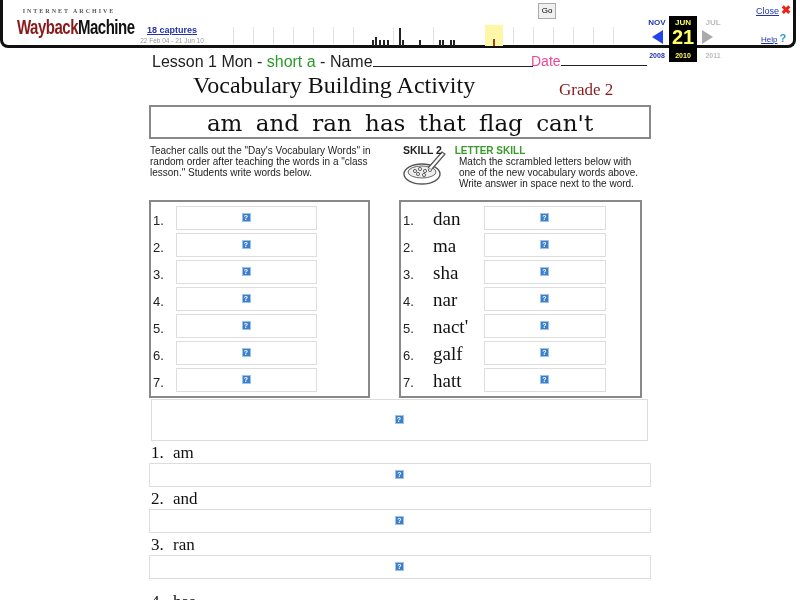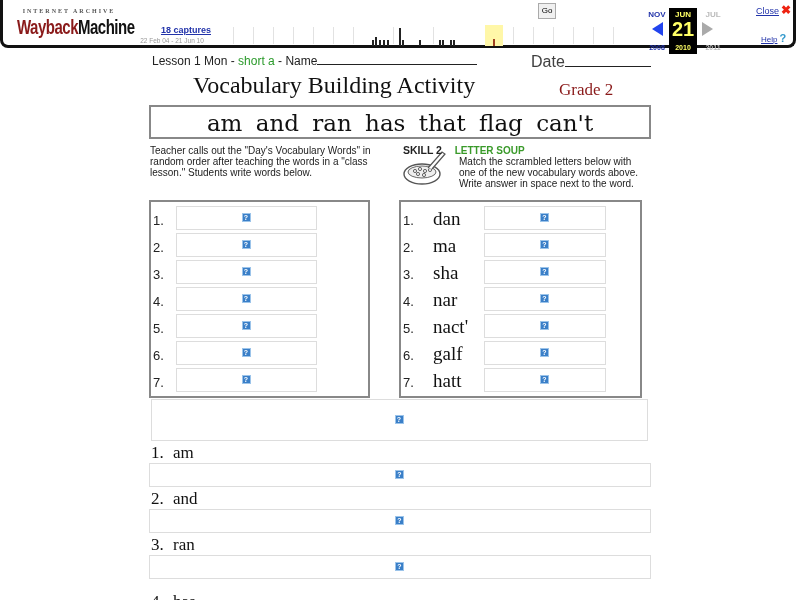--- a/index.html
+++ b/index.html
@@ -5,49 +5,49 @@
   html, body { margin:0; padding:0; }
   body { width:800px; height:600px; overflow:hidden; background:#fff; position:relative; font-family:"Liberation Sans", sans-serif; }
 
   
   .wb { position:absolute; left:0; top:0; width:796px; height:48px; background:#fff; border:3px solid #111; border-top:none; border-radius:0 0 8px 8px; box-sizing:border-box; }
   .wb-logo { position:absolute; left:14px; top:8px; width:104px; }
   .wb-logo .ia { font-size:6px; letter-spacing:2px; color:#555; font-weight:bold; text-align:center; font-family:"Liberation Serif", serif; }
   .wb-logo .wm { font-family:"Liberation Sans", sans-serif; font-weight:bold; font-size:15px; color:#8a1a1a; letter-spacing:-0.5px; transform:scaleY(1.3); transform-origin:top; margin-top:2px; text-align:center; }
   .wb-logo .wm span { color:#111; }
   .wb-captures { position:absolute; left:130px; top:25px; width:78px; text-align:center; }
-  .wb-captures a { color:#2233aa; font-size:9px; text-decoration:underline; font-weight:bold; display:block;text-align:right; }
+  .wb-captures a { color:#2233aa; font-size:9px; text-decoration:underline; font-weight:bold; display:block; }
   .wb-captures .range { color:#999; font-size:6.5px; margin-top:2px; }
   .wb-url { position:absolute; left:218px; top:4px; width:310px; height:14px; border:1px solid #888; border-top-color:#555; font-size:8px; padding:1px 3px; box-sizing:border-box; color:#222; background:#fff; line-height:11px; white-space:nowrap; overflow:hidden; }
   .wb-go { position:absolute; left:535px; top:3px; width:18px; height:16px; border:1px solid #aaa; background:#f0f0f0; font-size:8px; text-align:center; line-height:14px; box-sizing:border-box; }
   .wb-timeline { position:absolute; left:214px; top:25px; width:416px; height:21px; }
   .wb-tick { position:absolute; top:2px; width:1px; height:17px; background:#e2e2e2; }
   .wb-bar { position:absolute; bottom:0; width:2px; background:#222; }
   .wb-hl { position:absolute; left:268px; top:0; width:18px; height:21px; background:#fff7a8; }
   .wb-hl .mk { position:absolute; left:8px; bottom:0; width:2px; height:7px; background:#a04020; }
   .wb-cal { position:absolute; left:638px; top:0; width:100px; height:46px; }
-  .cal-col { position:absolute; top:8px; width:28px; text-align:center; height:46px; }
+  .cal-col { position:absolute; top:16px; width:28px; text-align:center; height:46px; }
   .cal-col .m { font-size:8px; font-weight:bold; margin-top:2px; }
   .cal-col .y { font-size:7px; font-weight:bold; position:absolute; bottom:3px; width:100%; }
   .cal-prev { left:2px; color:#2233aa; }
   .cal-cur { left:28px; background:#000; color:#ffff66; }
   .cal-cur .d { font-size:20px; font-weight:bold; line-height:20px; }
   .cal-next { left:58px; color:#bbb; }
   .arrow-l { width:0; height:0; border-top:7px solid transparent; border-bottom:7px solid transparent; border-right:11px solid #2244ee; margin:3px auto 0 9px; }
   .arrow-r { width:0; height:0; border-top:7px solid transparent; border-bottom:7px solid transparent; border-left:11px solid #aaa; margin:3px 0 0 3px; }
   .wb-close { position:absolute; left:753px; top:3px; font-size:9px; color:#2233aa; text-decoration:underline; }
   .wb-close .x { color:#e21; font-weight:bold; font-size:12px; text-decoration:none; display:inline-block; margin-left:2px; }
   .wb-help { position:absolute; left:758px; top:32px; font-size:8px; color:#2233aa; text-decoration:underline; }
   .wb-help .q { color:#3399cc; font-weight:bold; font-size:11px; text-decoration:none; display:inline-block; margin-left:2px; }
 
   
-  .hdr-line { position:absolute; top:53px; left:152px; font-size:12px; color:#222; }
+  .hdr-line { position:absolute; top:53px; left:152px; font-size:16px; color:#222; }
   .hdr-line .green { color:#2a9a2a; }
   .hdr-line .u { display:inline-block; border-bottom:1px solid #222; width:160px; height:11px; vertical-align:baseline; }
-  .hdr-date { position:absolute; top:53px; left:531px; font-size:16px; color:#404040; }
+  .hdr-date { position:absolute; top:53px; left:531px; font-size:14px; color:#ec4899; }
   .hdr-date .u { display:inline-block; border-bottom:1px solid #222; width:86px; height:11px; }
   .title { position:absolute; top:72px; left:193px; font-family:"Liberation Serif", serif; font-size:24px; color:#111; }
   .grade { position:absolute; top:80px; left:559px; font-family:"Liberation Serif", serif; font-size:17px; color:#8a1a1a; }
   .wordbox { position:absolute; left:149px; top:105px; width:502px; height:34px; border:2px solid #888; box-sizing:border-box; text-align:center; font-family:"DejaVu Serif", serif; font-size:23px; line-height:32px; color:#111; word-spacing:6px; }
 
   .skill { position:absolute; top:145px; font-size:10px; color:#222; line-height:11px; }
   .skill .t { font-weight:bold; font-size:10.5px; }
   .skill .g { color:#3a9a2a; font-weight:bold; }
   .skill1 { left:150px; width:240px; }
   .skill2 { left:403px; width:245px; }
@@ -154,21 +154,21 @@
   <ellipse cx="20" cy="24" rx="14" ry="6" fill="#eee" stroke="#666" stroke-width="1"></ellipse>
   <circle cx="13" cy="23" r="1.6" fill="none" stroke="#666"></circle>
     <circle cx="18" cy="21" r="1.6" fill="none" stroke="#666"></circle>
   <circle cx="23" cy="23" r="1.6" fill="none" stroke="#666"></circle>
     <circle cx="28" cy="22" r="1.6" fill="none" stroke="#666"></circle>
   <circle cx="16" cy="26" r="1.6" fill="none" stroke="#666"></circle>
     <circle cx="22" cy="27" r="1.6" fill="none" stroke="#666"></circle>
   <path d="M26 20 L40 4 L43 6 L30 21" fill="#fff" stroke="#555" stroke-width="1.2"></path>
 </svg>
 <div class="skill skill2">
-  <div><span class="t">SKILL 2</span> <span class="g" style="margin-left:10px">LETTER SOUP</span></div>
+  <div><span class="t">SKILL 2</span> <span class="g" style="margin-left:10px">LETTER SKILL</span></div>
   <div class="desc">Match the scrambled letters below with one of the new vocabulary words above. Write answer in space next to the word.</div>
 </div>
 
 <div class="box box1">
   <div class="row" style="top:2px">
       <span class="num">1.</span>
       <div class="fld" style="left:25px;width:141px">
         <div class="qicon">?</div>
       </div>
     </div>

